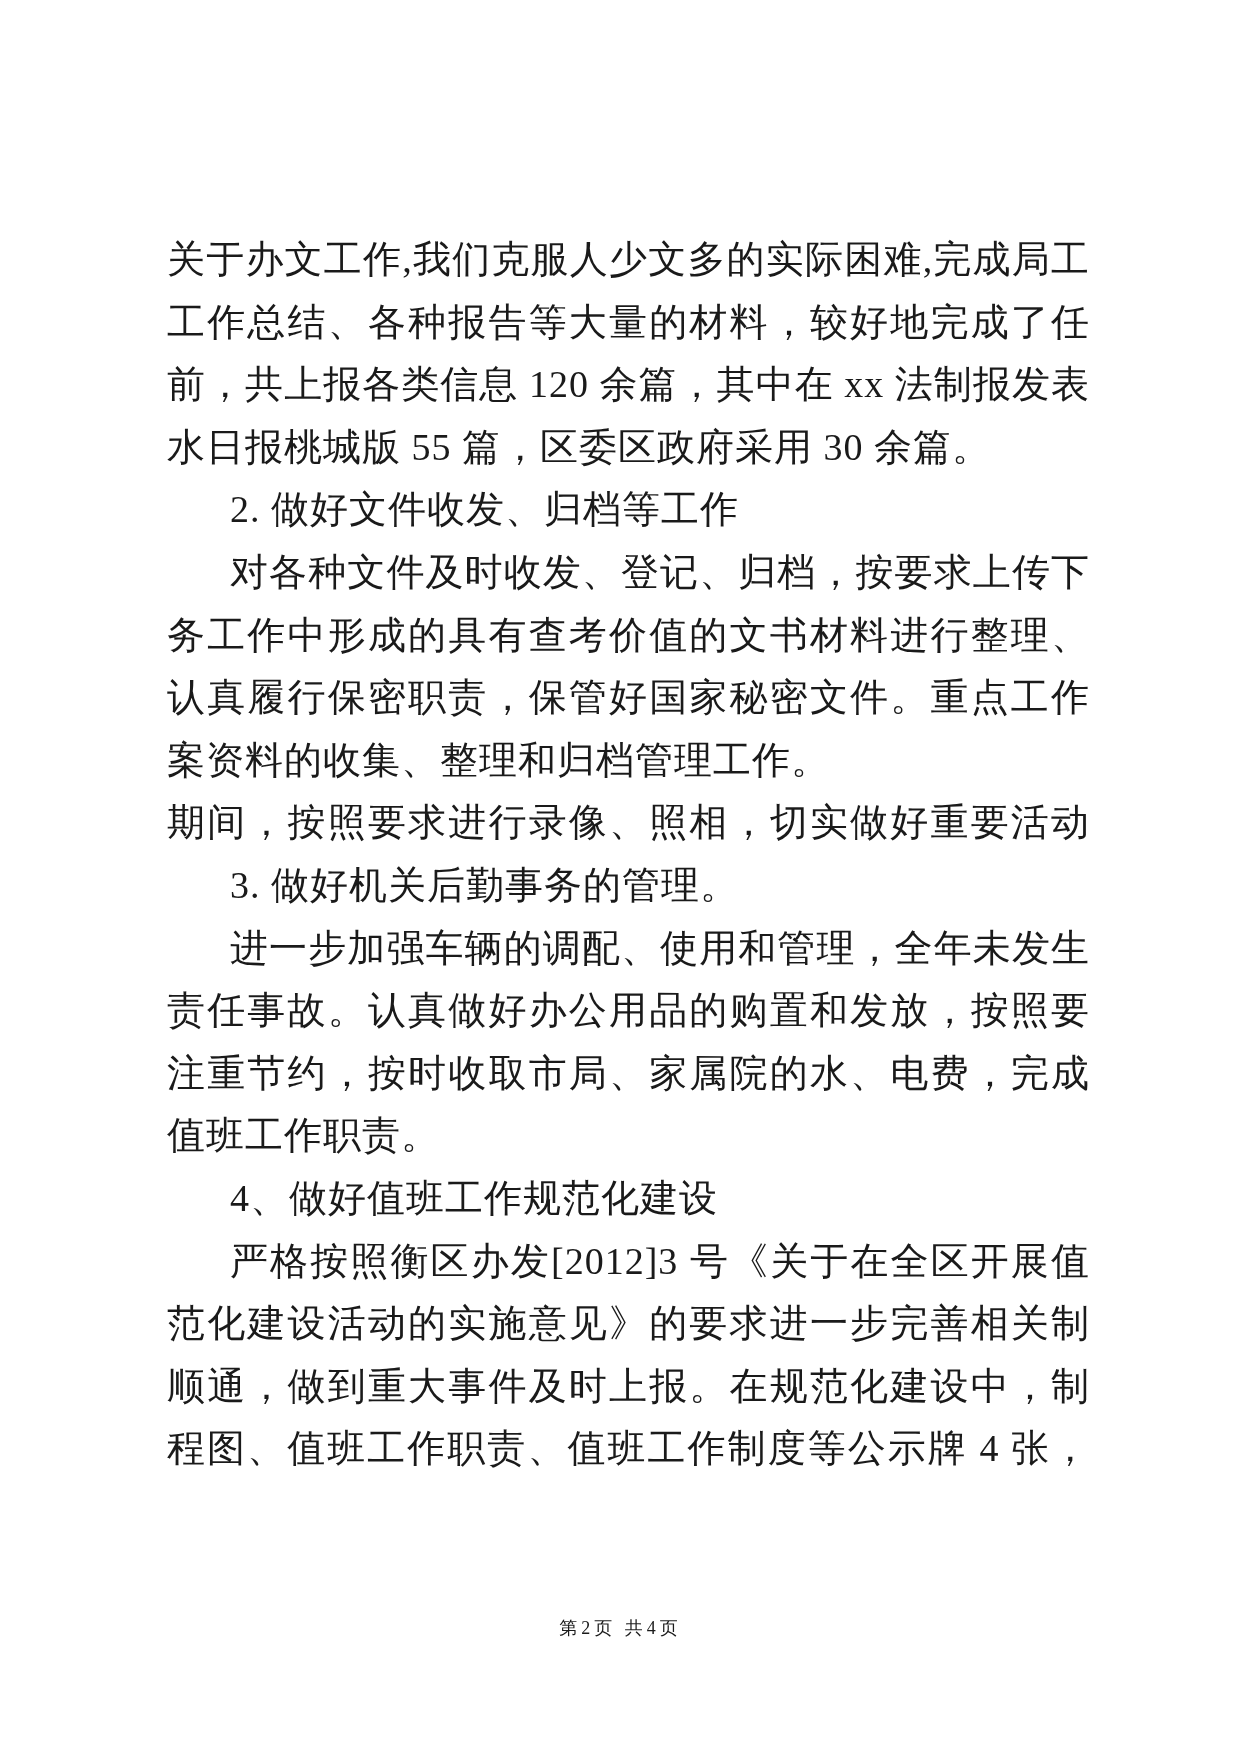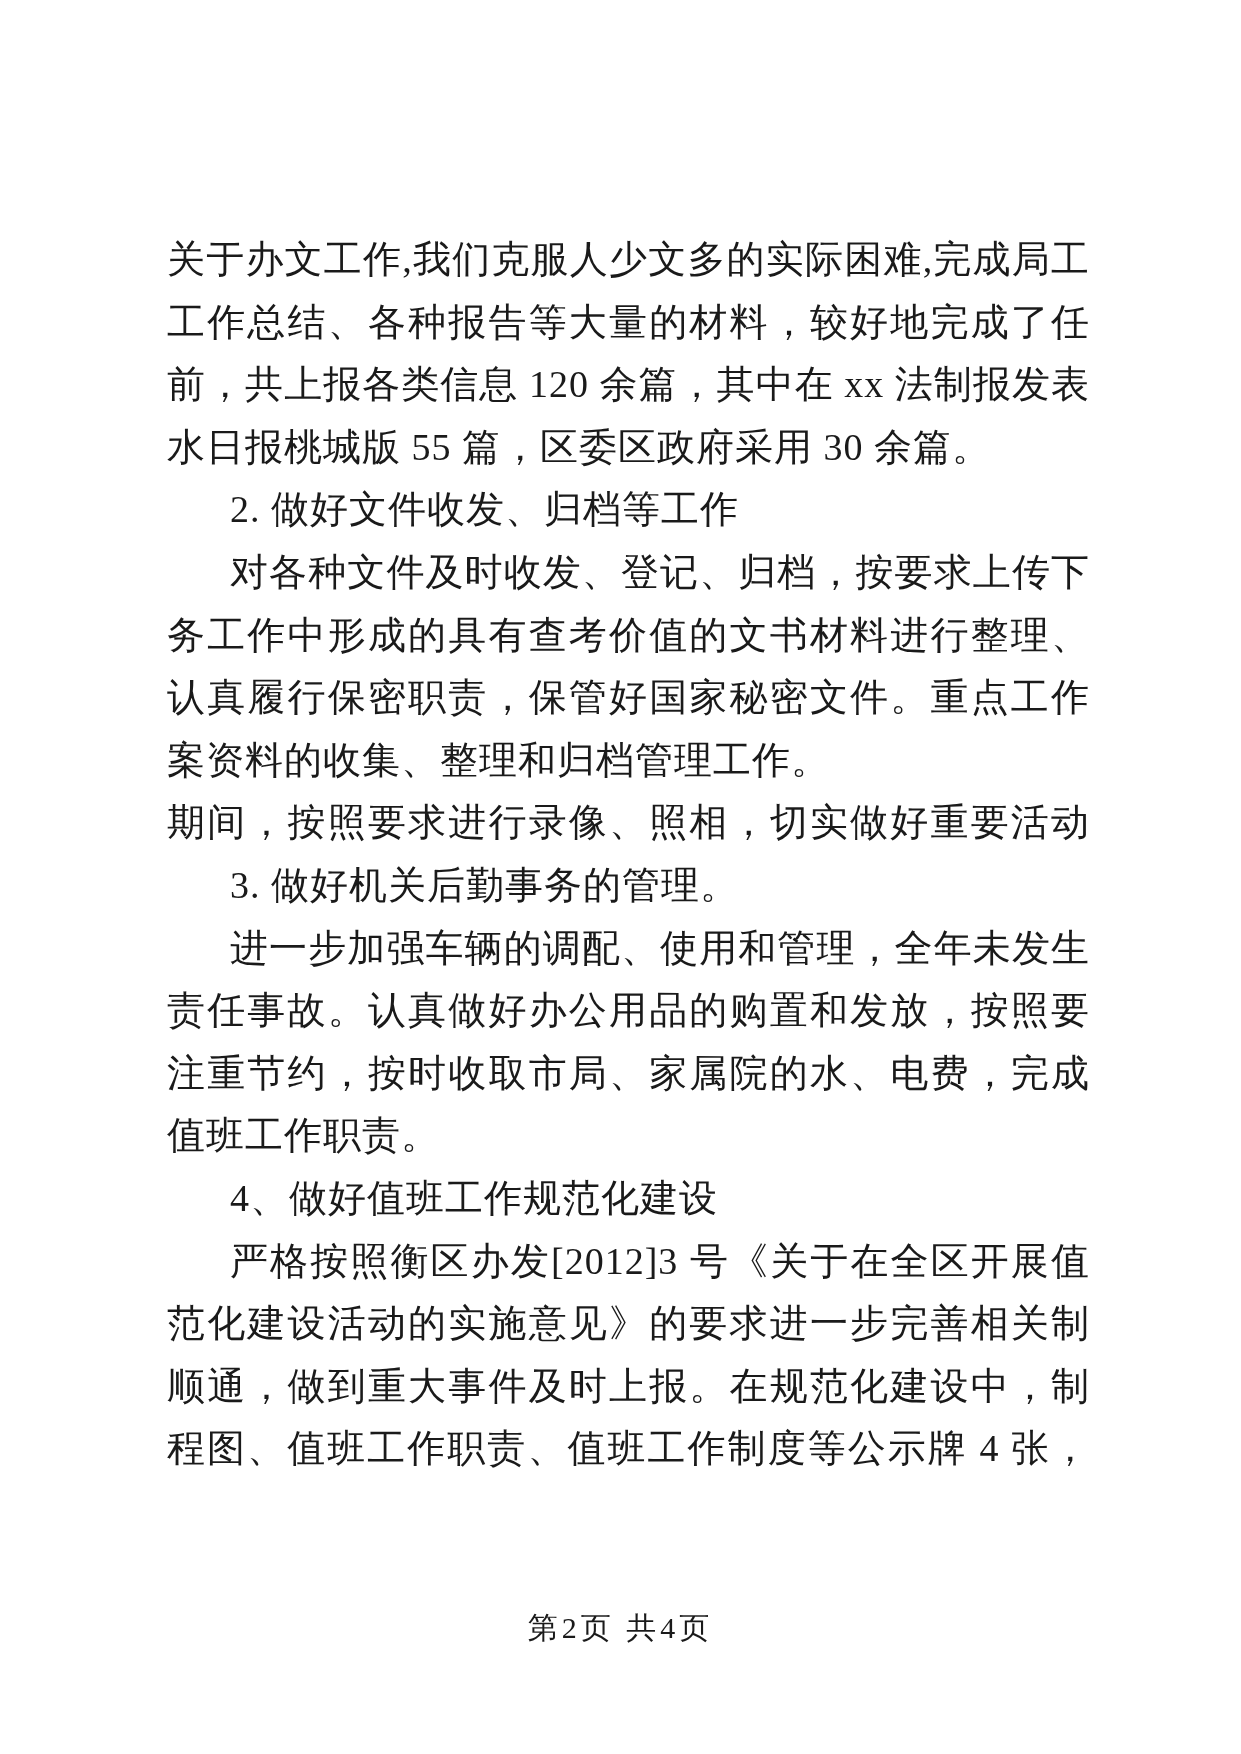--- a/index.html
+++ b/index.html
@@ -37,21 +37,21 @@
   }
   .line.indent {
     text-indent: 63px;
   }
   .page-footer {
     position: absolute;
     left: 0;
     top: 1608px;
     width: 100%;
     text-align: center;
-    font-size: 30px;
+    font-size: 18px;
     letter-spacing: 4px;
     line-height: 40px;
     color: #1a1a1a;
   }
 </style>
 </head>
 <body>
 
 <div class="page">
   <div class="doc-body">

